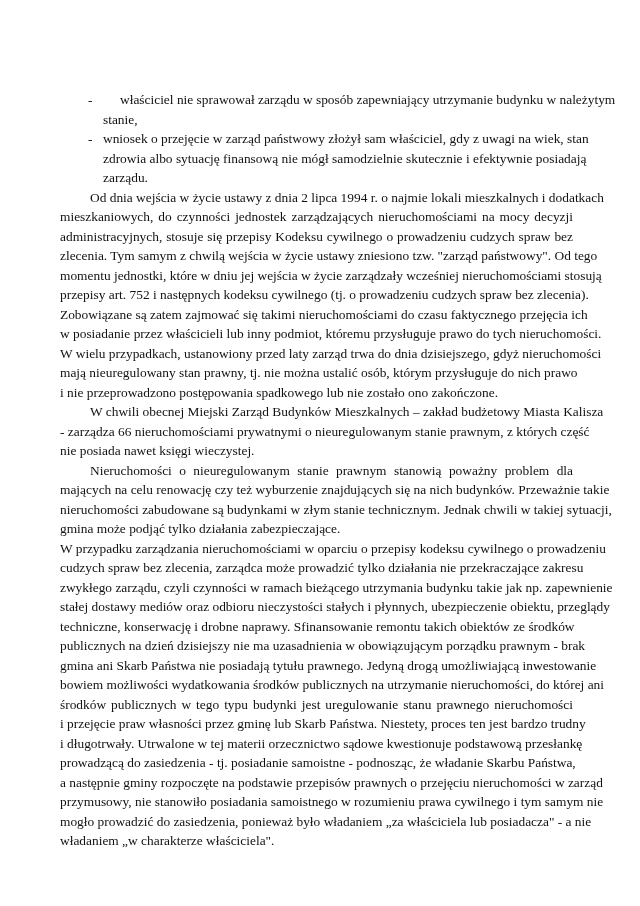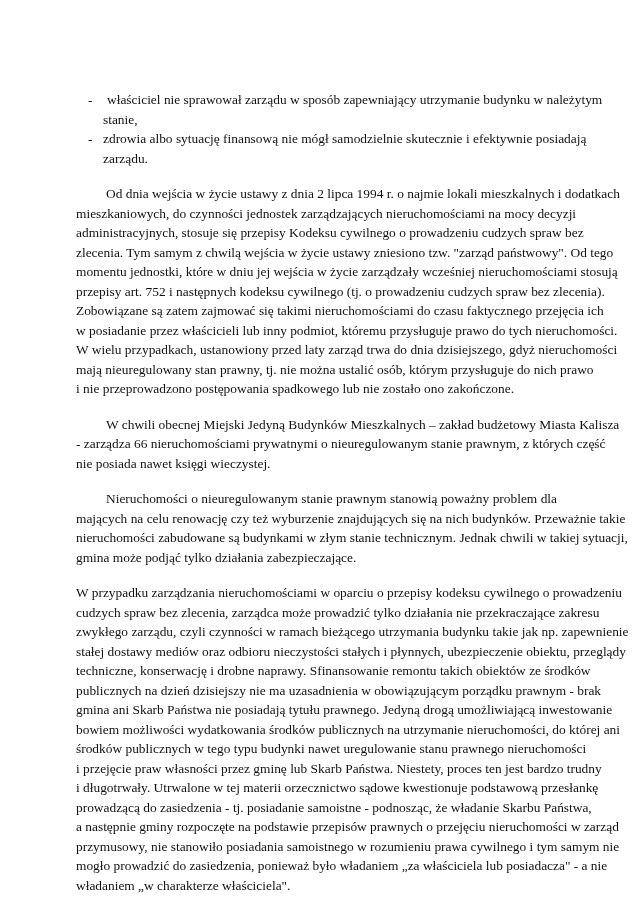--- a/index.html
+++ b/index.html
@@ -19,85 +19,86 @@
     margin-left: 35px;
     padding-left: 8px;
     text-align: left;
   }
   .bullet .dash {
     position: absolute;
     left: -7px;
     top: 0;
   }
   .para {
-    margin: 16px;
+    margin: 0;
     text-align: justify;
   }
   .line {
     display: block;
     text-align: justify;
     text-align-last: justify;
     white-space: nowrap;
   }
   .line.last { text-align-last: left; }
 </style>
 </head>
 <body>
 
 <div class="page">
 
   <div class="bullet">
     <span class="dash">-</span>
-    <span class="line" style="margin-left:4px">właściciel nie sprawował zarządu w sposób zapewniający utrzymanie budynku w należytym</span>
+    <span class="line" style="margin-left:17px">właściciel nie sprawował zarządu w sposób zapewniający utrzymanie budynku w należytym</span>
     <span class="line last">stanie,</span>
   </div>
 
   <div class="bullet">
     <span class="dash">-</span>
+    <span class="line">wniosek  o przejęcie w zarząd  państwowy  złożył sam właściciel, gdy z uwagi na wiek, stan</span>
     <span class="line">zdrowia albo  sytuację finansową nie mógł samodzielnie skutecznie i efektywnie posiadają</span>
     <span class="line last">zarządu.</span>
   </div>
 
   <div class="para">
     <span class="line" style="padding-left:30px">Od dnia wejścia w życie ustawy z dnia 2 lipca 1994 r. o najmie lokali mieszkalnych i dodatkach</span>
     <span class="line">mieszkaniowych, do czynności jednostek zarządzających nieruchomościami na mocy decyzji</span>
     <span class="line">administracyjnych, stosuje się przepisy Kodeksu cywilnego o prowadzeniu cudzych spraw bez</span>
     <span class="line">zlecenia. Tym samym z chwilą wejścia w życie ustawy zniesiono tzw. "zarząd państwowy". Od tego</span>
     <span class="line">momentu jednostki, które w dniu jej wejścia w życie zarządzały wcześniej nieruchomościami stosują</span>
     <span class="line last">przepisy art. 752 i następnych kodeksu cywilnego (tj. o prowadzeniu cudzych spraw bez zlecenia).</span>
     <span class="line">Zobowiązane są zatem zajmować się takimi nieruchomościami do czasu faktycznego przejęcia ich</span>
     <span class="line last">w posiadanie przez właścicieli lub inny podmiot, któremu przysługuje prawo do tych nieruchomości.</span>
     <span class="line">W wielu przypadkach, ustanowiony przed laty zarząd trwa do dnia dzisiejszego, gdyż  nieruchomości</span>
     <span class="line">mają nieuregulowany stan prawny, tj. nie można ustalić osób, którym przysługuje do nich prawo</span>
     <span class="line last">i nie przeprowadzono postępowania spadkowego lub nie zostało ono zakończone.</span>
   </div>
 
   <div class="para">
-    <span class="line" style="padding-left:30px">W chwili obecnej Miejski Jedyną Budynków Mieszkalnych – zakład budżetowy Miasta Kalisza</span>
+    <span class="line" style="padding-left:30px">W chwili obecnej Miejski Zarząd Budynków Mieszkalnych – zakład budżetowy Miasta Kalisza</span>
     <span class="line">- zarządza 66 nieruchomościami prywatnymi  o nieuregulowanym stanie prawnym, z których część</span>
     <span class="line last">nie posiada nawet księgi wieczystej.</span>
   </div>
 
   <div class="para">
     <span class="line" style="padding-left:30px">Nieruchomości o nieuregulowanym stanie prawnym stanowią poważny problem dla</span>
     <span class="line">mających na celu renowację czy też wyburzenie znajdujących się na nich budynków. Przeważnie takie</span>
     <span class="line">nieruchomości  zabudowane są budynkami w złym stanie technicznym. Jednak chwili w takiej sytuacji,</span>
     <span class="line last">gmina może podjąć tylko działania zabezpieczające.</span>
   </div>
 
   <div class="para">
     <span class="line">W przypadku zarządzania nieruchomościami w oparciu o przepisy kodeksu cywilnego o prowadzeniu</span>
     <span class="line">cudzych spraw bez zlecenia, zarządca może prowadzić tylko działania nie przekraczające zakresu</span>
     <span class="line">zwykłego zarządu, czyli czynności w ramach bieżącego utrzymania budynku takie jak np. zapewnienie</span>
     <span class="line">stałej dostawy mediów oraz  odbioru nieczystości stałych i płynnych, ubezpieczenie obiektu, przeglądy</span>
     <span class="line">techniczne, konserwację i drobne naprawy. Sfinansowanie remontu takich obiektów ze środków</span>
     <span class="line">publicznych  na dzień dzisiejszy nie ma uzasadnienia w obowiązującym porządku prawnym - brak</span>
     <span class="line">gmina ani Skarb Państwa nie posiadają tytułu prawnego. Jedyną drogą umożliwiającą inwestowanie</span>
     <span class="line">bowiem możliwości wydatkowania środków publicznych na utrzymanie nieruchomości, do której ani</span>
-    <span class="line">środków publicznych w tego typu budynki nawet uregulowanie stanu prawnego nieruchomości</span>
+    <span class="line">środków publicznych w tego typu budynki jest uregulowanie stanu prawnego nieruchomości</span>
     <span class="line">i przejęcie praw własności przez gminę lub Skarb Państwa. Niestety, proces ten jest bardzo trudny</span>
     <span class="line">i długotrwały. Utrwalone w tej materii orzecznictwo sądowe kwestionuje podstawową przesłankę</span>
     <span class="line">prowadzącą do zasiedzenia - tj. posiadanie samoistne - podnosząc, że władanie Skarbu Państwa,</span>
     <span class="line">a następnie gminy rozpoczęte na podstawie przepisów prawnych o przejęciu nieruchomości w zarząd</span>
     <span class="line">przymusowy, nie stanowiło posiadania samoistnego w rozumieniu prawa cywilnego i tym samym nie</span>
     <span class="line">mogło prowadzić do zasiedzenia, ponieważ było władaniem „za właściciela lub posiadacza" - a nie</span>
     <span class="line last">władaniem „w charakterze właściciela".</span>
   </div>
 
 </div>

